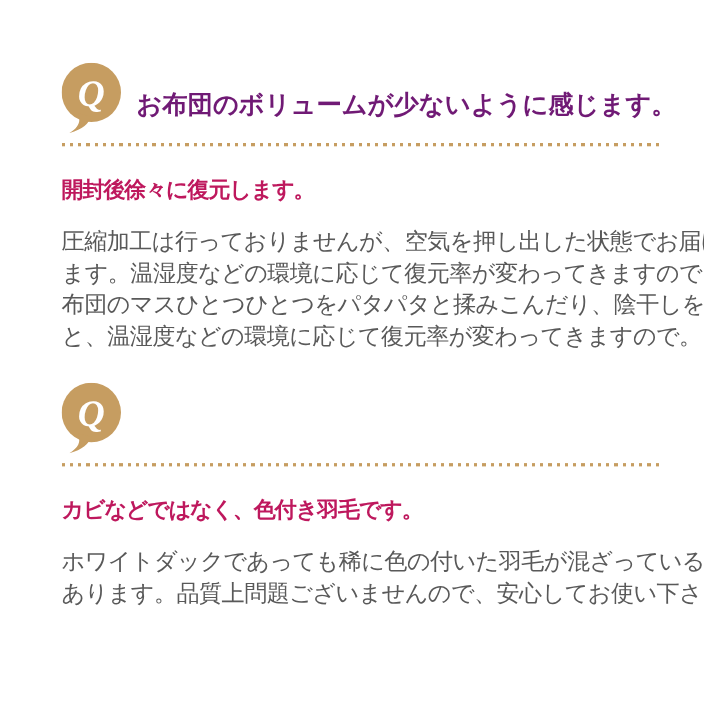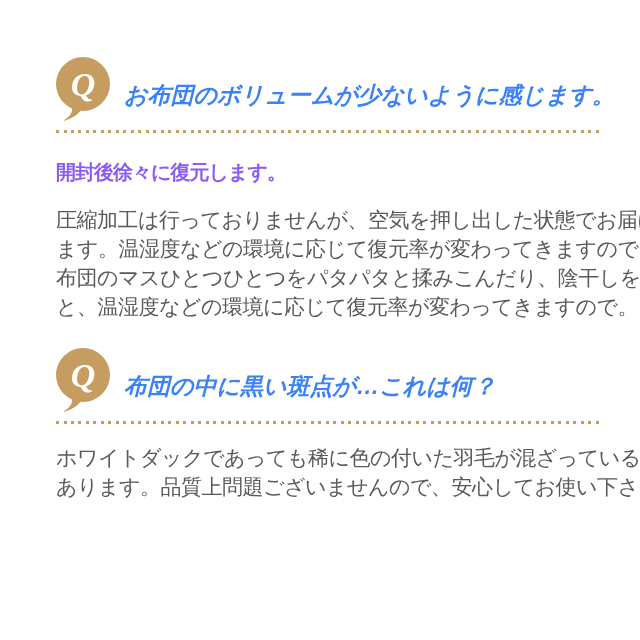--- a/index.html
+++ b/index.html
@@ -32,41 +32,40 @@
     flex: 0 0 auto;
     width: 54px;
     height: 64px;
   }
   .q-icon svg {
     display: block;
   }
   .q-title {
     font-size: 23px;
     font-weight: bold;
-    font-style: italic;
-    color: #3b82f6;
+    color: #701a75;
     letter-spacing: 0px;
     padding-bottom: 10px;
     white-space: nowrap;
   }
   .dotted-line {
     margin-top: 9px;
     height: 3px;
     width: 547px;
     background-image: repeating-linear-gradient(
       to right,
       #C69D61 0px, #C69D61 3px,
       transparent 3px, transparent 7.5px
     );
   }
   .answer-title {
     margin-top: 26px;
     font-size: 20px;
     font-weight: bold;
-    color: #8b5cf6;
+    color: #be185d;
     letter-spacing: -1px;
   }
   .answer-body {
     margin-top: 19px;
     font-size: 21px;
     line-height: 29px;
     color: #595959;
     letter-spacing: -0.5px;
     font-weight: normal;
   }
@@ -102,22 +101,22 @@
 
   <section class="qa-section second">
     <div class="q-header">
       <div class="q-icon">
         <svg width="54" height="64" viewBox="0 0 54 64" xmlns="http://www.w3.org/2000/svg">
           <circle cx="27" cy="27" r="27" fill="#C69D61"></circle>
           <path d="M15 46 C18 54 15 59 7 64 C19 61 25 55 27 49 Z" fill="#C69D61"></path>
           <text x="27" y="39" text-anchor="middle" font-family="Liberation Serif, DejaVu Serif, serif" font-style="italic" font-weight="bold" font-size="34" fill="#ffffff">Q</text>
         </svg>
       </div>
-      <div class="q-title">布団の中に黒い斑点が…これは何？</div>
     </div>
     <div class="dotted-line"></div>
+    <div class="answer-title">カビなどではなく、色付き羽毛です。</div>
     <div class="answer-body">
       <div class="answer-line">ホワイトダックであっても稀に色の付いた羽毛が混ざっている事が</div>
       <div class="answer-line">あります。品質上問題ございませんので、安心してお使い下さい。</div>
     </div>
   </section>
 
 </div>
 
 </body></html>

